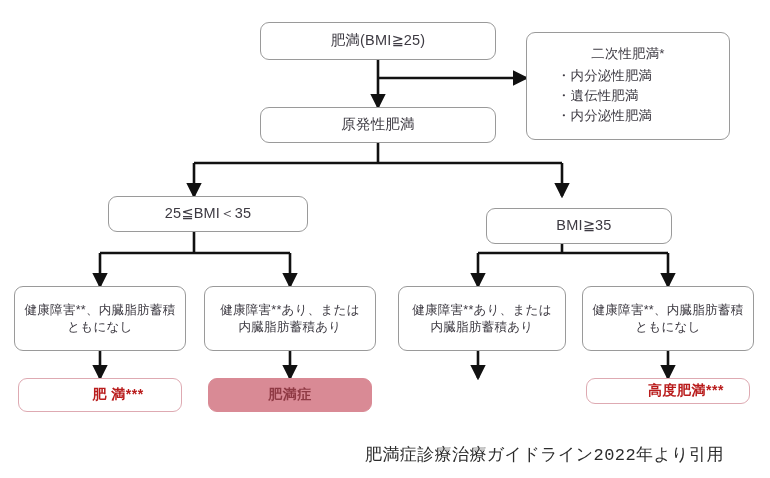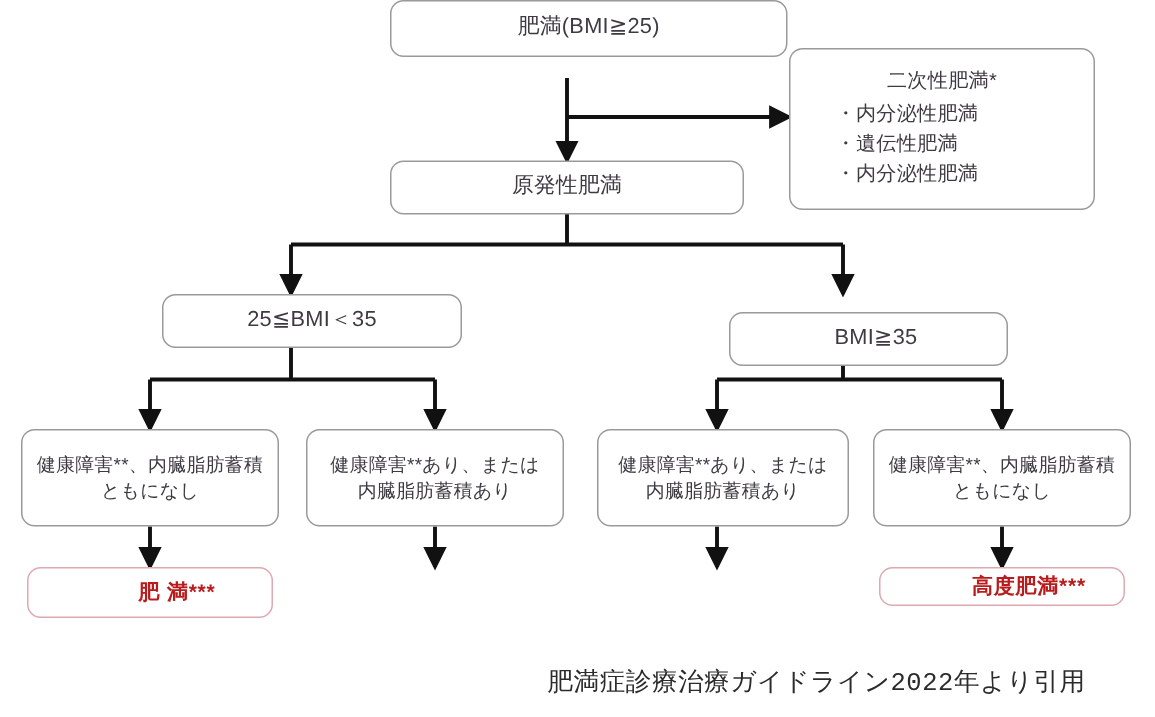--- a/index.html
+++ b/index.html
@@ -125,21 +125,21 @@
     <path d="M 478 253 L 668 253" stroke="#111111" stroke-width="2.6" fill="none"></path>
     <path d="M 478 253 L 478 286" stroke="#111111" stroke-width="2.6" fill="none" marker-end="url(#arrow)"></path>
     <path d="M 668 253 L 668 286" stroke="#111111" stroke-width="2.6" fill="none" marker-end="url(#arrow)"></path>
 
     <path d="M 100 351 L 100 378" stroke="#111111" stroke-width="2.6" fill="none" marker-end="url(#arrow)"></path>
     <path d="M 290 351 L 290 378" stroke="#111111" stroke-width="2.6" fill="none" marker-end="url(#arrow)"></path>
     <path d="M 478 351 L 478 378" stroke="#111111" stroke-width="2.6" fill="none" marker-end="url(#arrow)"></path>
     <path d="M 668 351 L 668 378" stroke="#111111" stroke-width="2.6" fill="none" marker-end="url(#arrow)"></path>
   </svg>
 
-  <div class="node" style="left:260px; top:0; width:265px; height:38px;">
+  <div class="node" style="left:260px; top:22px; width:236px; height:38px;">
     <span>肥満(BMI≧25)</span>
   </div>
 
   <div class="node secondary" style="left:526px; top:32px; width:204px; height:108px;">
     <div class="sec-title">二次性肥満*</div>
     <div class="sec-item">・内分泌性肥満</div>
     <div class="sec-item">・遺伝性肥満</div>
     <div class="sec-item">・内分泌性肥満</div>
   </div>
 
@@ -172,20 +172,23 @@
 
   <div class="node small" style="left:582px; top:286px; width:172px; height:65px;">
     <span>健康障害**、内臓脂肪蓄積</span>
     <span>ともになし</span>
   </div>
 
   <div class="outcome hollow" style="left:18px; top:378px; width:164px; height:34px;">
     <span>肥 満***</span>
   </div>
 
+  <div class="outcome filled" style="left:208px; top:378px; width:164px; height:34px;">
+    <span>肥満症</span>
+  </div>
 
 
   <div class="outcome hollow" style="left:586px; top:378px; width:164px; height:26px;">
     <span>高度肥満***</span>
   </div>
 
   <div class="caption" style="left:365px; top:443px;">肥満症診療治療ガイドライン2022年より引用</div>
 
 </div>
 

